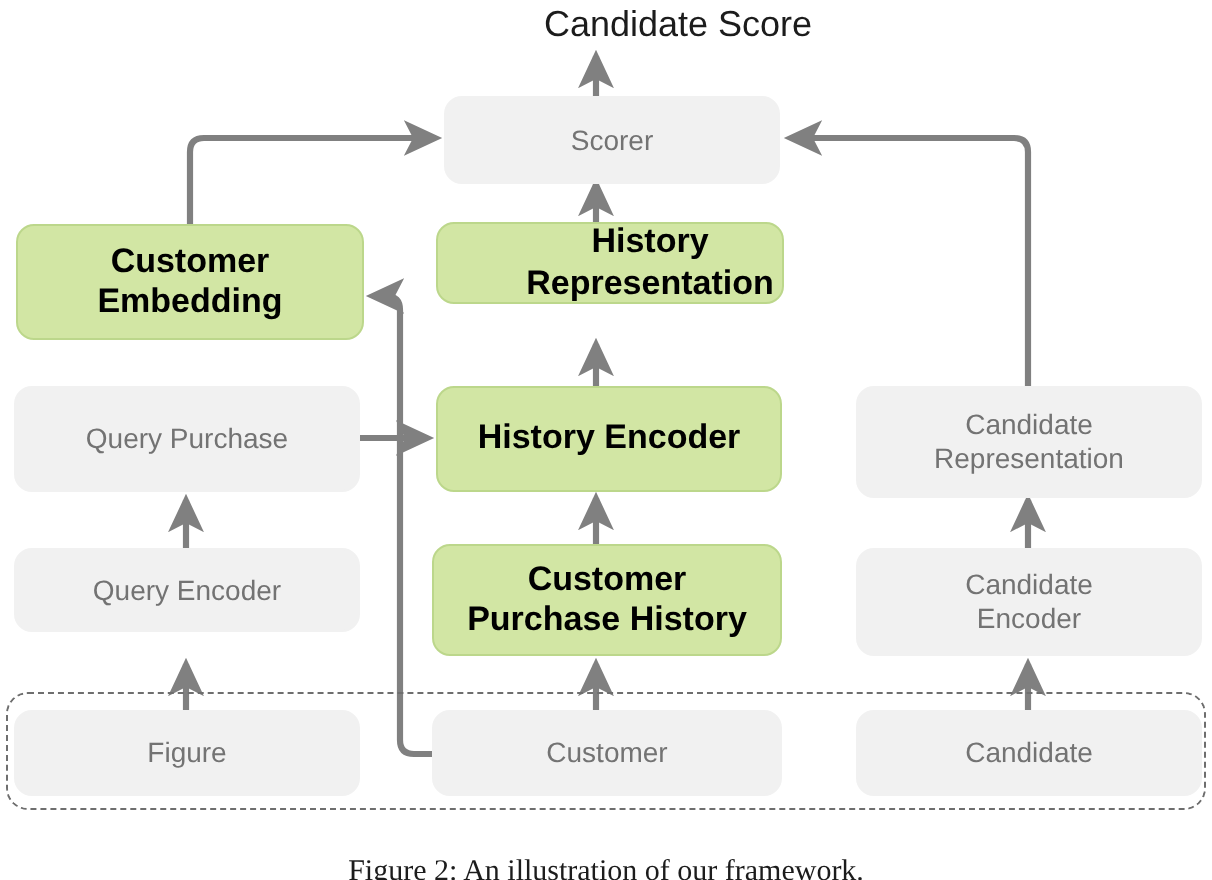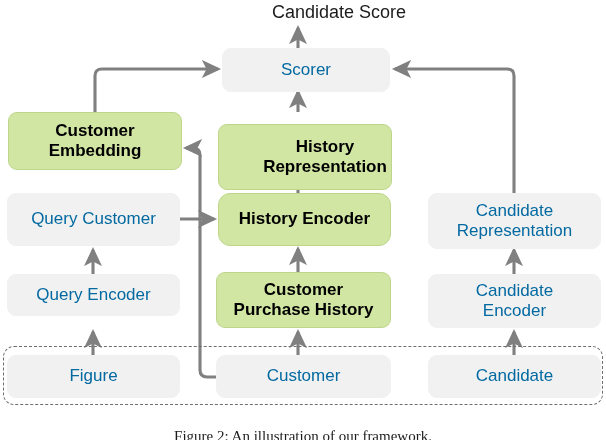--- a/index.html
+++ b/index.html
@@ -10,21 +10,21 @@
   .node{
     position:absolute;
     box-sizing:border-box;
     display:flex;align-items:center;justify-content:center;
     text-align:center;
     border-radius:9px;
     line-height:1.18;
     z-index:3;
     white-space:pre-line;
   }
-  .gray{background:#f1f1f1;border:1px solid #f1f1f1;color:#0369a1;font-weight:400;font-size:17px;}
+  .gray{background:#f1f1f1;border:1px solid #f1f1f1;color:#737373;font-weight:400;font-size:14px;}
   .green{background:#d2e6a4;border:1.5px solid #bcd78b;color:#000000;font-weight:bold;font-size:17px;}
 
   .plain-label{
     position:absolute;z-index:3;
     color:#1c1c1c;font-size:18px;font-weight:400;
     text-align:center;white-space:nowrap;
   }
 
   .dashed-group{
     position:absolute;
@@ -90,26 +90,26 @@
 
   <div class="dashed-group" style="left:3px;top:346px;width:600px;height:59px;"></div>
 
   <div class="plain-label" style="left:0;top:2px;width:606px;margin-left:36px;">Candidate Score</div>
 
   <div class="node gray" style="left:222px;top:48px;width:168px;height:44px;">Scorer</div>
 
   <div class="node green" style="left:8px;top:112px;width:174px;height:58px;">Customer
 Embedding</div>
 
-  <div class="node green" style="left:218px;top:124px;width:174px;height:66px;padding-left:40px;">History
+  <div class="node green" style="left:218px;top:111px;width:174px;height:41px;padding-left:40px;">History
 Representation</div>
 
-  <div class="node gray" style="left:7px;top:193px;width:173px;height:53px;">Query Customer</div>
+  <div class="node gray" style="left:7px;top:193px;width:173px;height:53px;">Query Purchase</div>
 
-  <div class="node green" style="left:218px;top:193px;width:173px;height:53px;border-radius:12px;">History Encoder</div>
+  <div class="node green" style="left:218px;top:193px;width:173px;height:53px;">History Encoder</div>
 
   <div class="node gray" style="left:428px;top:193px;width:173px;height:56px;">Candidate
 Representation</div>
 
   <div class="node gray" style="left:7px;top:274px;width:173px;height:42px;">Query Encoder</div>
 
   <div class="node green" style="left:216px;top:272px;width:175px;height:56px;">Customer
 Purchase History</div>
 
   <div class="node gray" style="left:428px;top:274px;width:173px;height:54px;">Candidate

